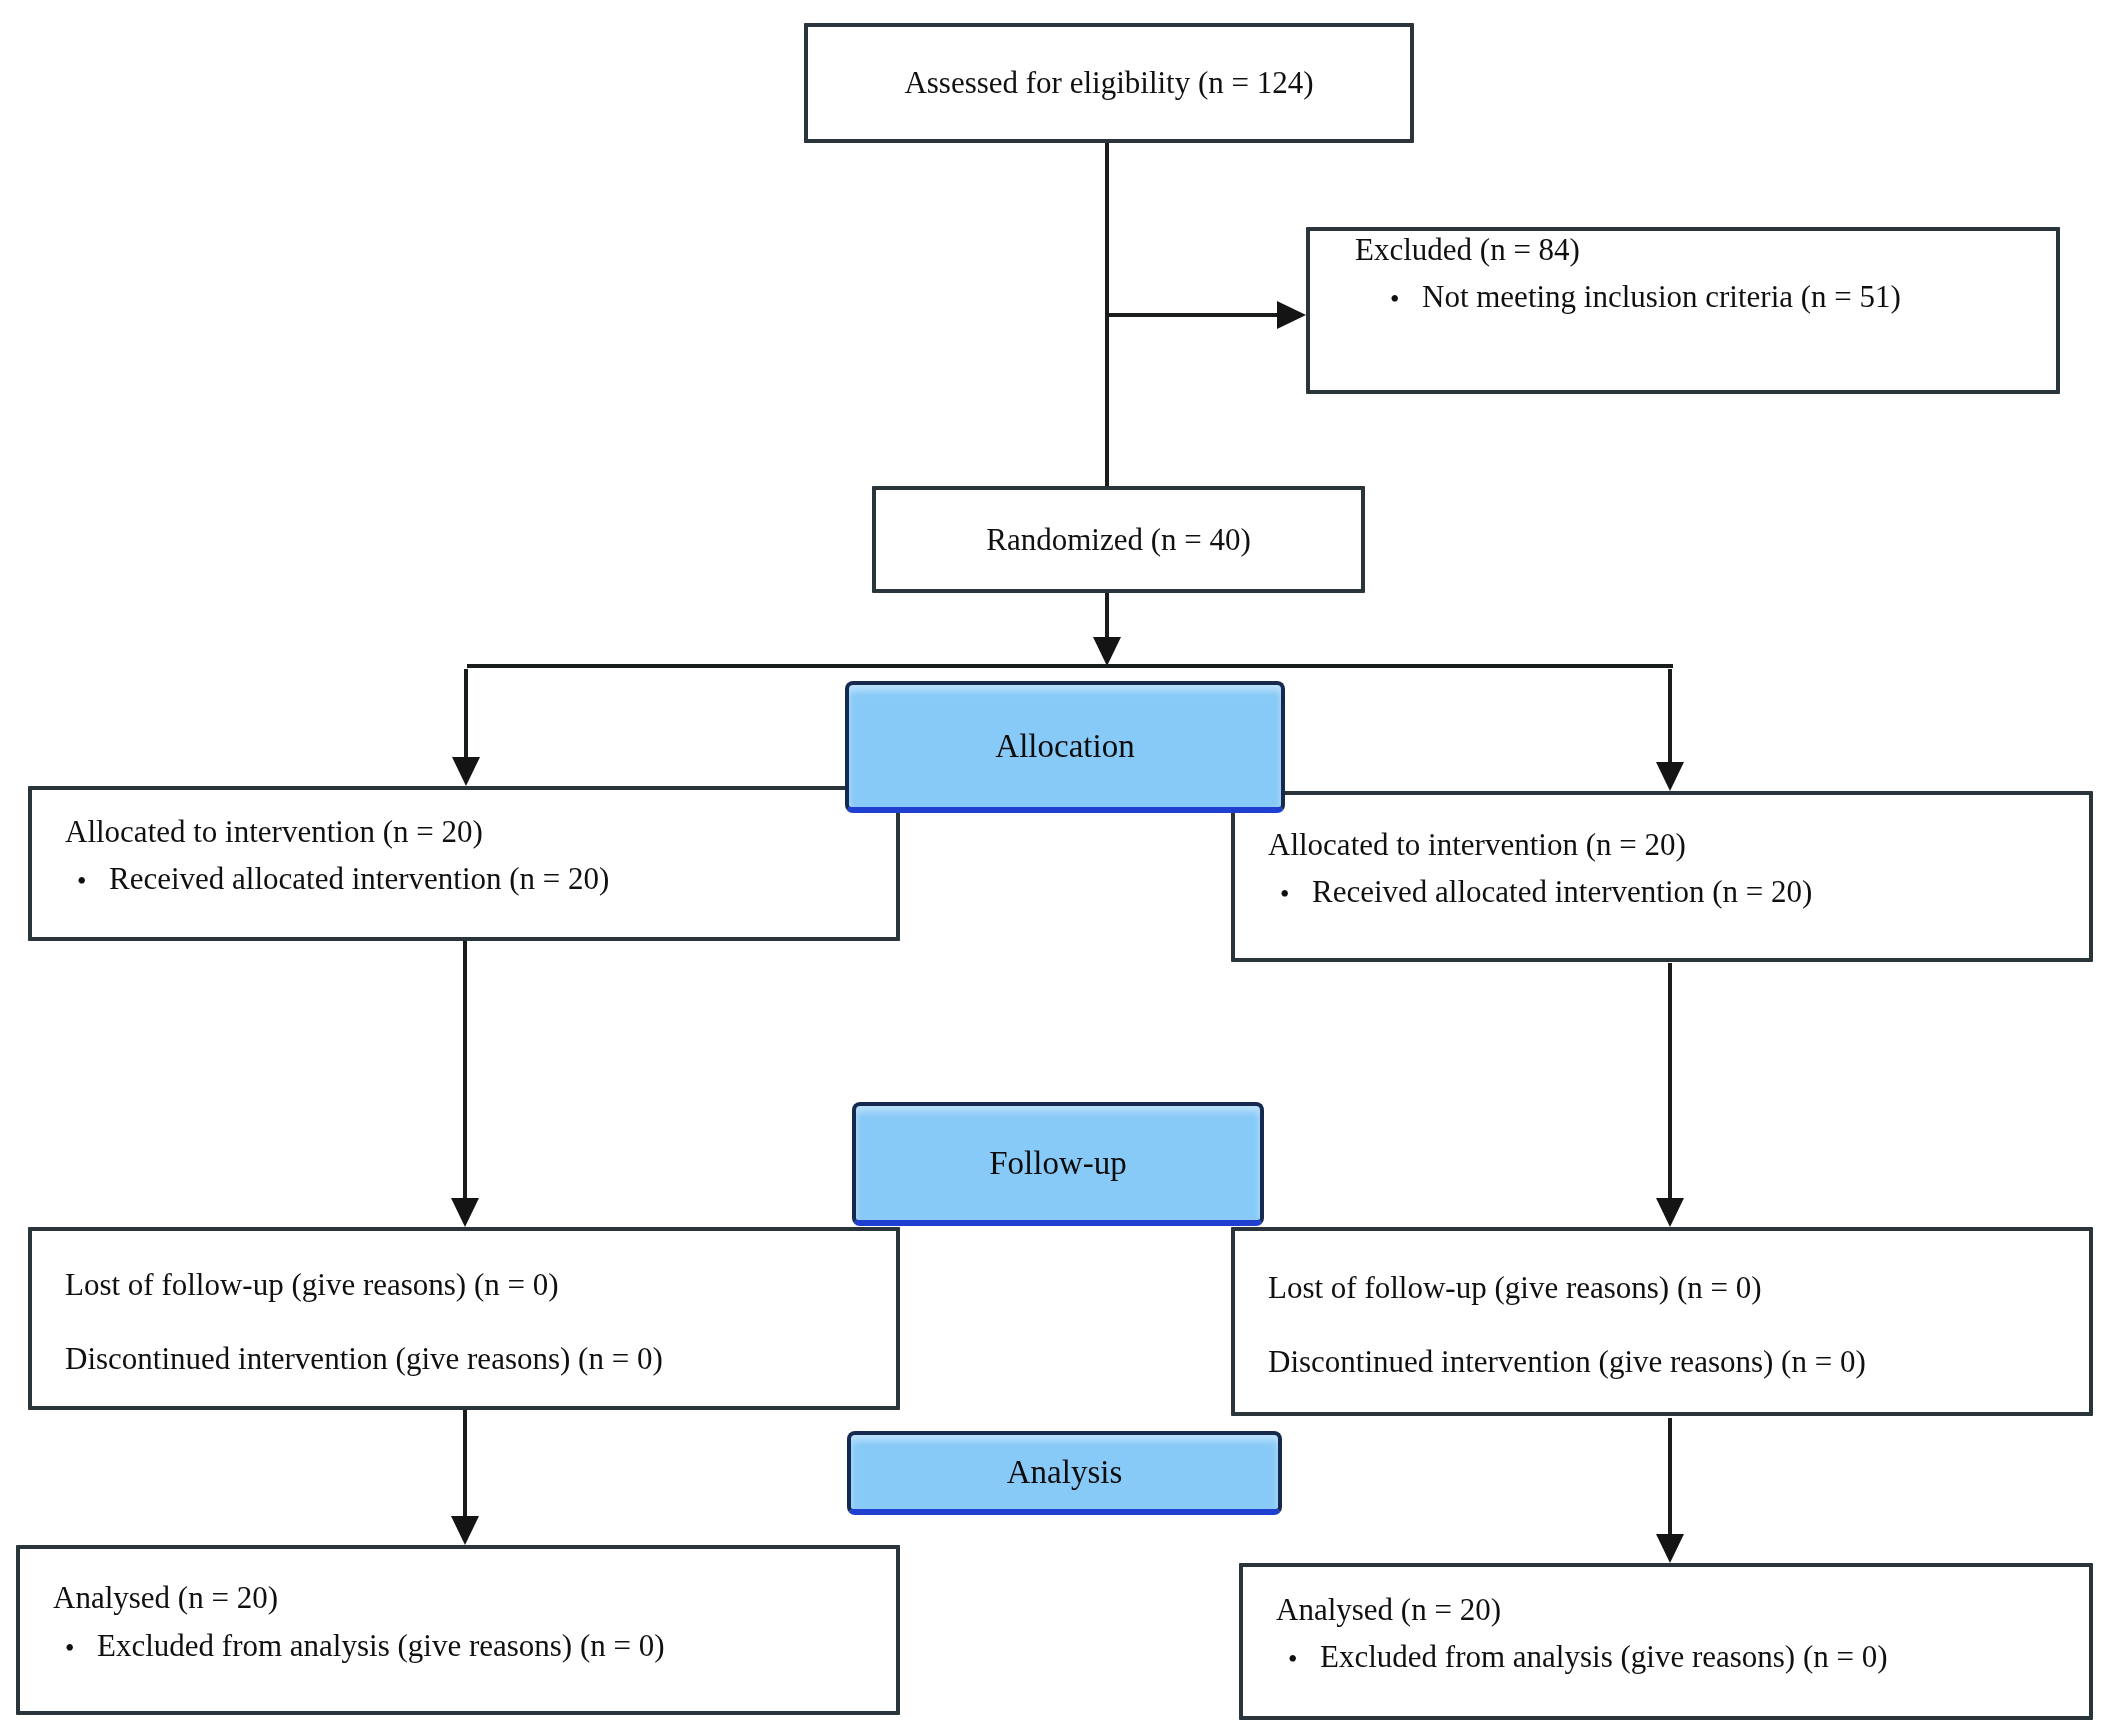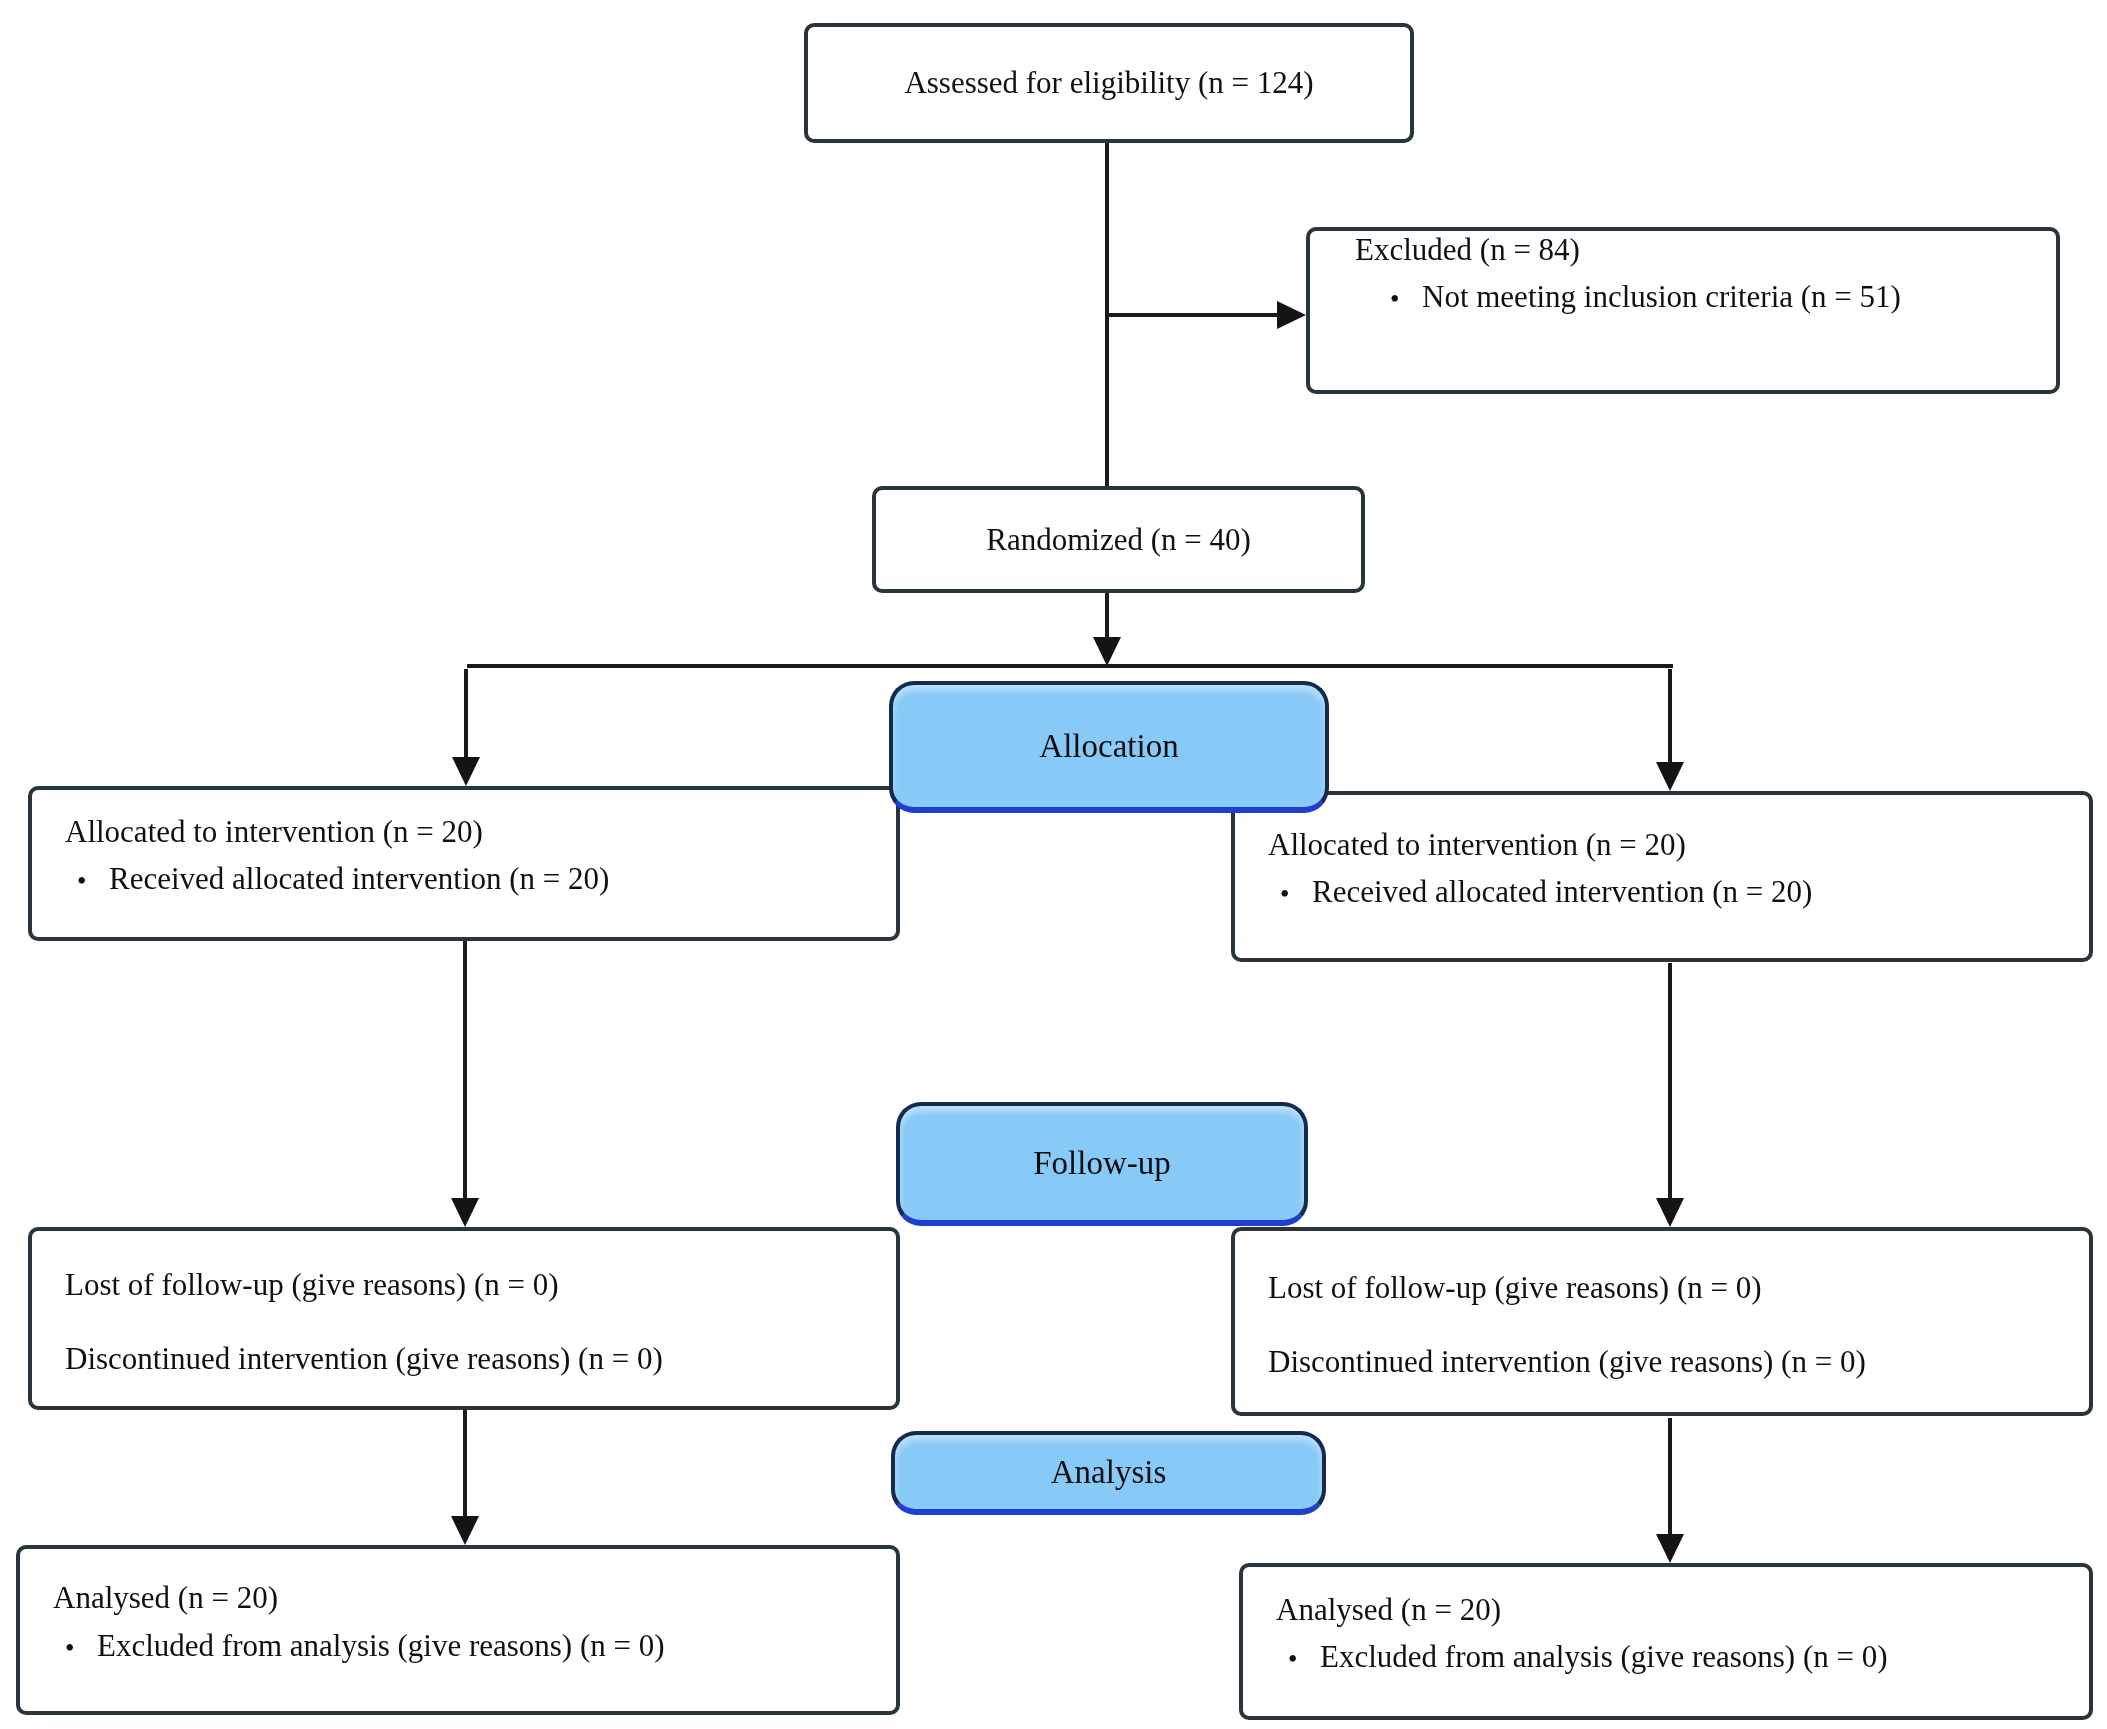--- a/index.html
+++ b/index.html
@@ -3,39 +3,38 @@
 <meta charset="utf-8">
 <style>
   * { box-sizing: border-box; }
   html, body { margin:0; padding:0; background:#ffffff; }
   #canvas {
     position:relative; width:2108px; height:1730px; background:#ffffff;
     font-family:"Liberation Serif","DejaVu Serif",serif; color:#101010;
   }
   .box {
     position:absolute; background:#ffffff;
-    border:4.8px solid #29343b; border-radius:10px;
+    border:4.8px solid #29343b; border-radius:1px;
   }
   .center { display:flex; align-items:center; justify-content:center; text-align:center; }
   .fs-lg { font-size:31px; }
   .listbox { display:flex; flex-direction:column; justify-content:center; padding:0 16px 15px 33px; }
   .title { font-size:31px; line-height:1.25; }
   ul.bullets { list-style:none; margin:8.6px 0 0 0; padding:0 0 0 12px; font-size:31px; line-height:1.25; }
   ul.bullets li::before { content:"•"; display:inline-block; width:32px; font-size:27px; vertical-align:middle; }
   .topstart { justify-content:flex-start; padding-left:45px; }
   .topstart ul.bullets { padding-left:35px; }
   .lines { display:flex; flex-direction:column; justify-content:center; padding:8px 16px 0 33px; }
   .lines p { margin:0; font-size:31px; line-height:1.25; }
   .lines p + p { margin-top:35px; }
   .stage {
     position:absolute; display:flex; align-items:center; justify-content:center;
     background:#87c9f7; border:4.8px solid #16294e; border-bottom:6.4px solid #1e3fd0;
-    border-radius:25px; font-size:33px; color:#0d0d0d;
+    border-radius:8px; font-size:33px; color:#0d0d0d;
     box-shadow: inset 0 5.4px 7.5px rgba(255,255,255,0.45);
-    margin-left: 44px;
   }
   .vline { position:absolute; width:4.3px; background:#191c1c; }
   .hline { position:absolute; height:4.3px; background:#191c1c; }
   .arrow-down {
     position:absolute; width:0; height:0;
     border-left:14.5px solid transparent; border-right:14.5px solid transparent;
     border-top:29px solid #141414;
   }
   .arrow-right {
     position:absolute; width:0; height:0;

